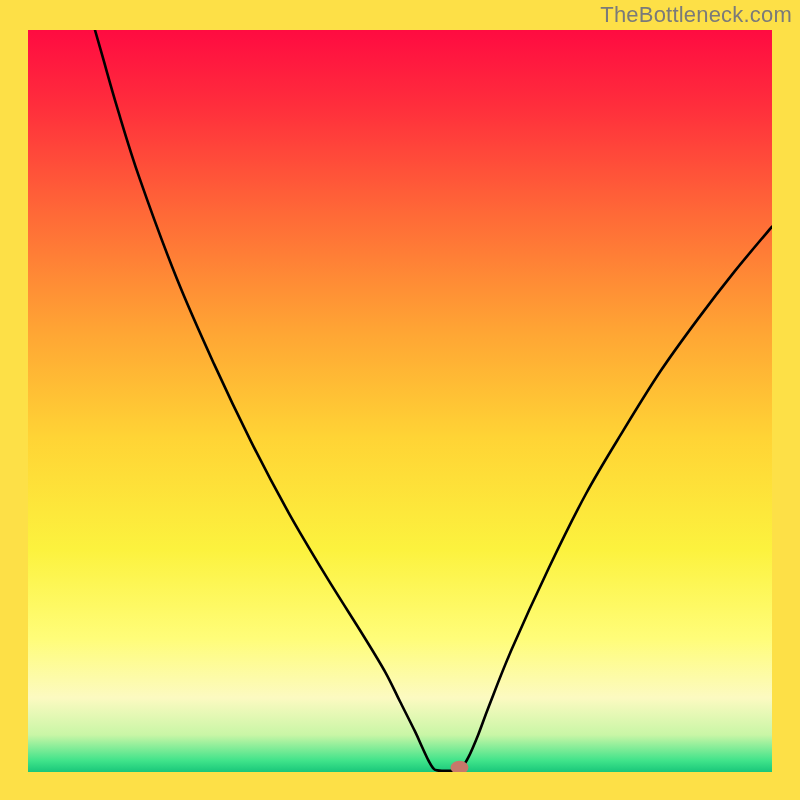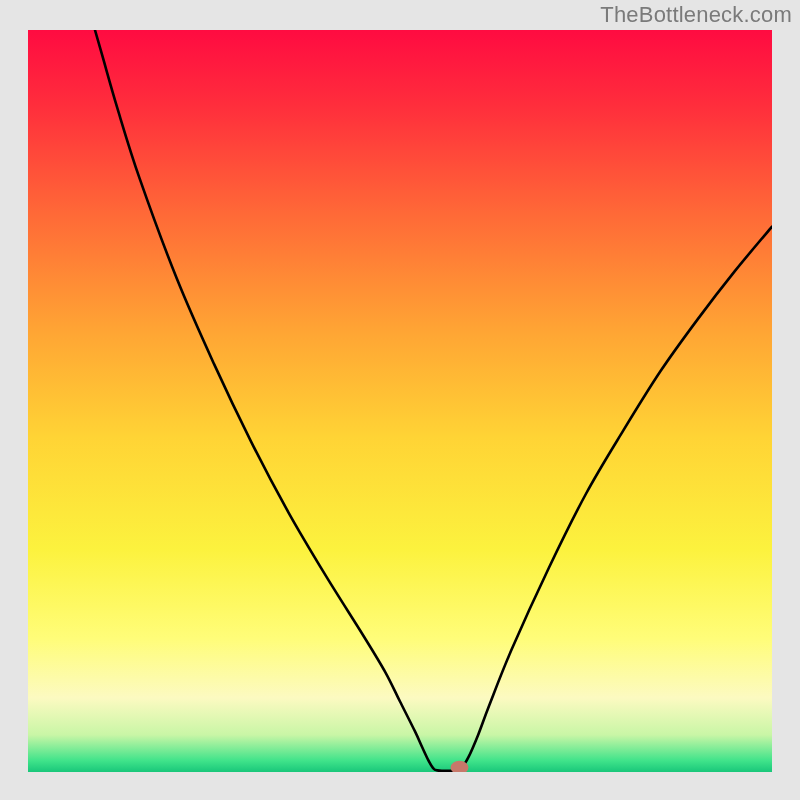--- a/index.html
+++ b/index.html
@@ -10,21 +10,21 @@
     background: #000;
     overflow: hidden;
     font-family: Arial, Helvetica, sans-serif;
   }
   .frame {
     position: absolute;
     left: 0;
     top: 0;
     width: 800px;
     height: 800px;
-    background: #e5e5e5;
+    background: #fde047;
   }
   .watermark {
     position: absolute;
     top: 2px;
     right: 8px;
     color: #7a7a7a;
     font-size: 22px;
     font-weight: 500;
     letter-spacing: 0.2px;
     user-select: none;

